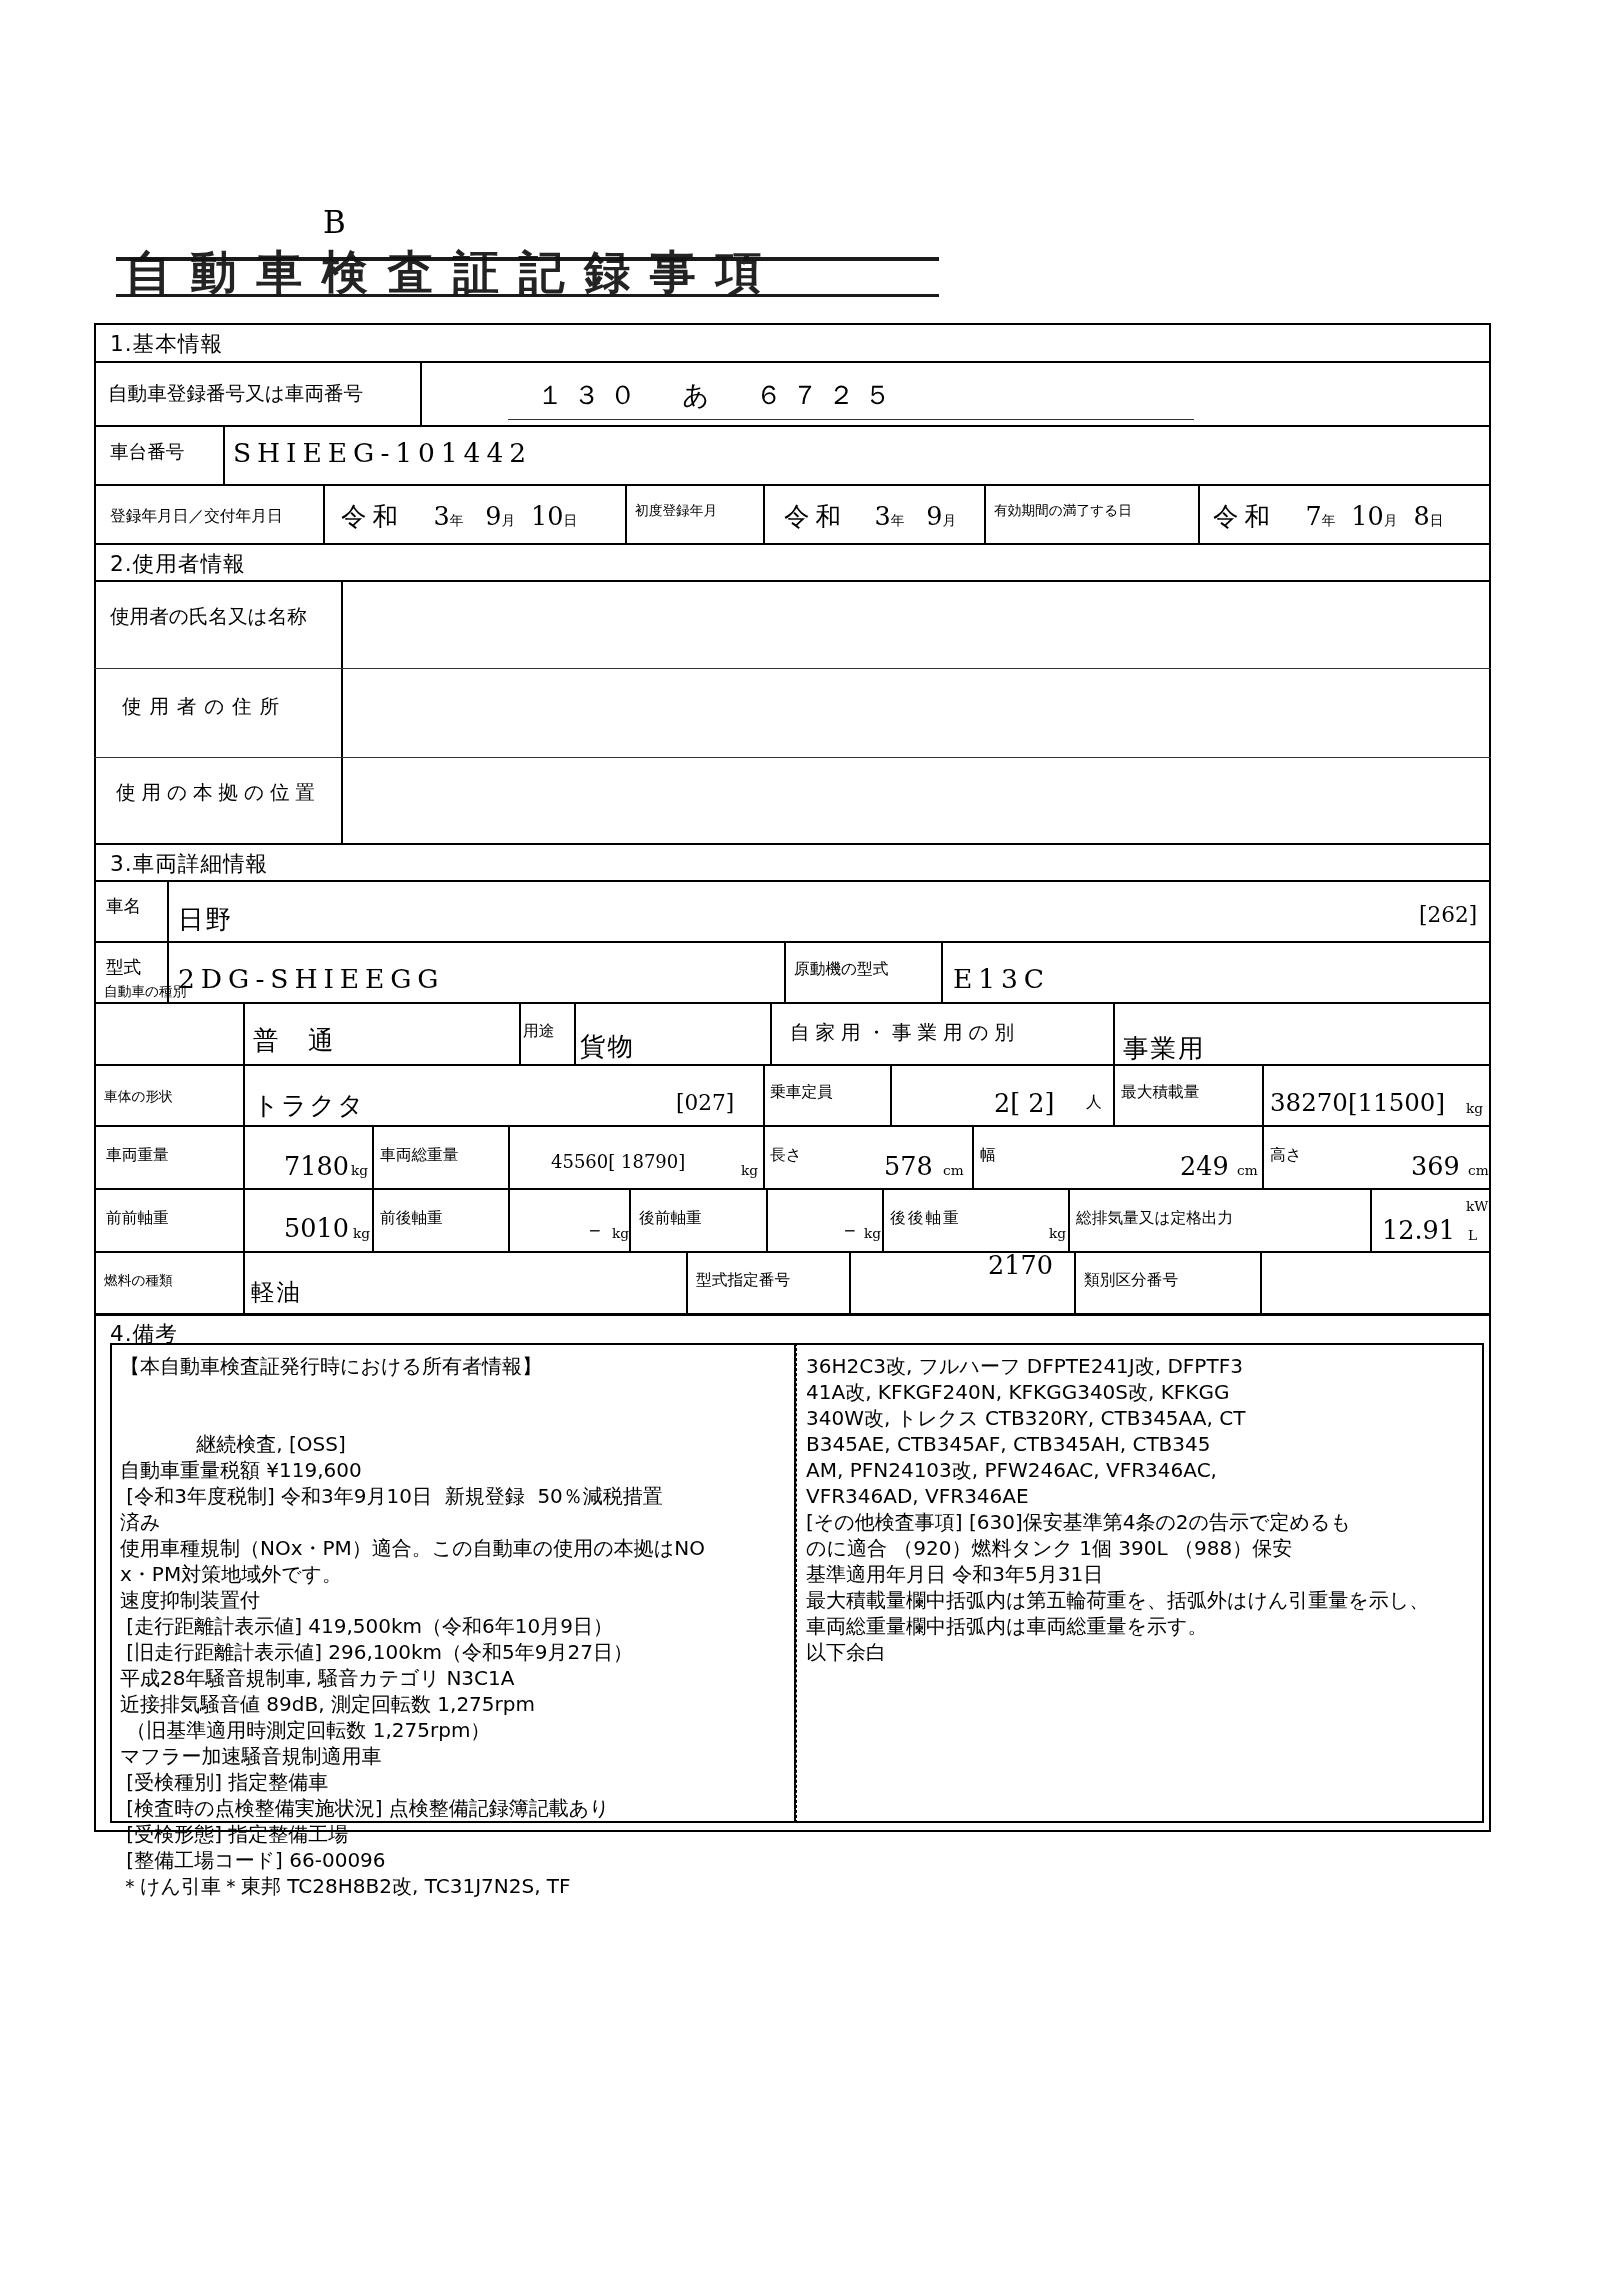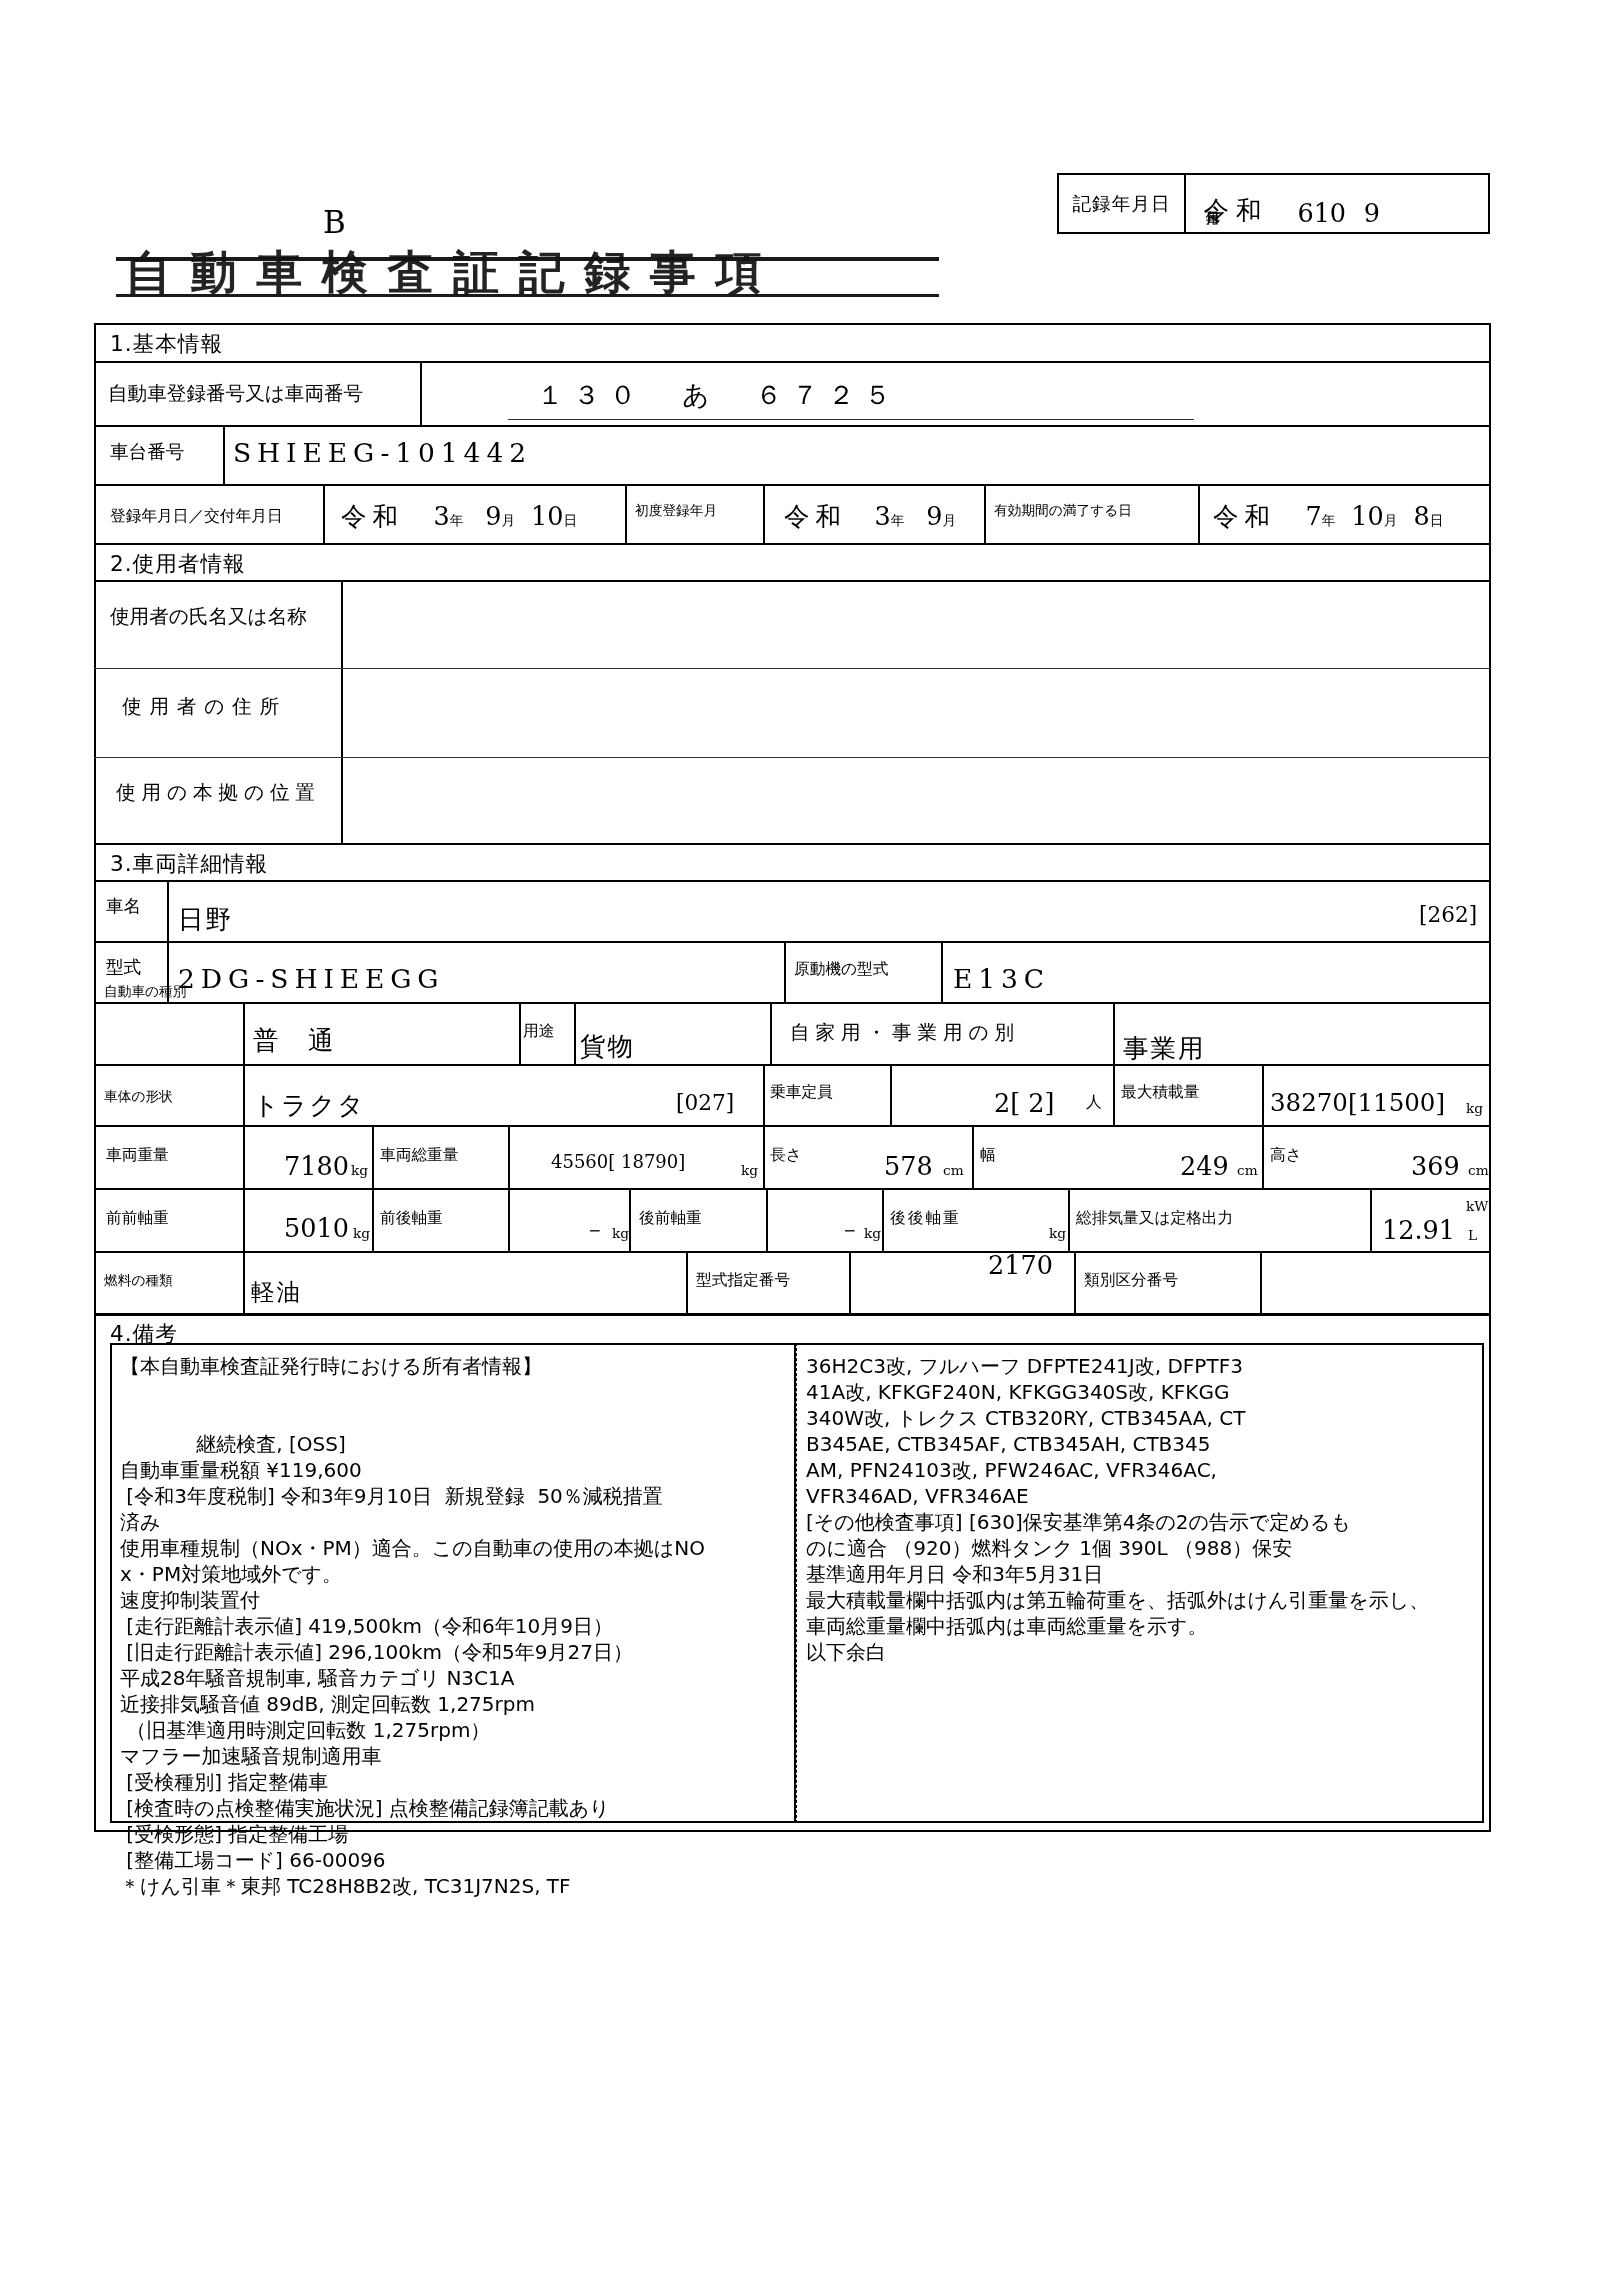--- a/index.html
+++ b/index.html
@@ -199,32 +199,20 @@
 </head>
 <body>
 
 <div id="page">
 
   <div class="letter-b">B</div>
   <div class="doc-title-rule"></div>
   <div class="doc-title">自動車検査証記録事項</div>
   <div class="doc-title-rule2"></div>
 
-  <div class="rec-box">
-    <div class="rec-label">記録年月日</div>
-    <div class="rec-val">
-      <span class="era">令和</span>
-      <span class="num">6</span>
-      <span class="unit">年</span>
-      <span>10</span>
-      <span class="unit">月</span>
-      <span style="margin-left:17.6px">9</span>
-      <span class="unit">日</span>
-    </div>
-  </div>
 
   <div class="frame"></div>
 
   <div class="sec-head" style="left:110px; top:329px;">1.基本情報</div>
   <div class="line-h" style="left:94px; top:361px; width:1397px;"></div>
 
   <div class="line-h" style="left:94px; top:425px; width:1397px;"></div>
   <div class="line-v" style="left:420px; top:361px; height:65px;"></div>
   <div class="lbl" style="left:108px; top:380px;">自動車登録番号又は車両番号</div>
   <div class="val" style="left:537px; top:377px; letter-spacing:9.8px;">１３０　あ　６７２５</div>

